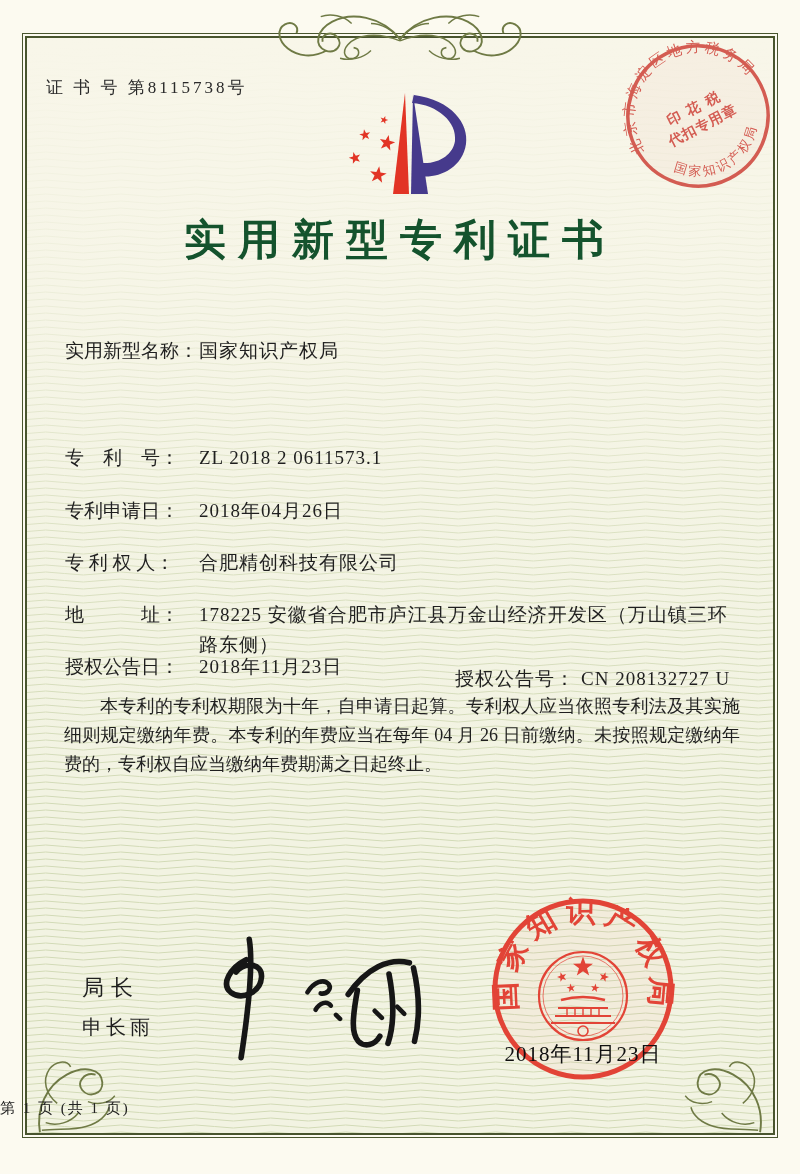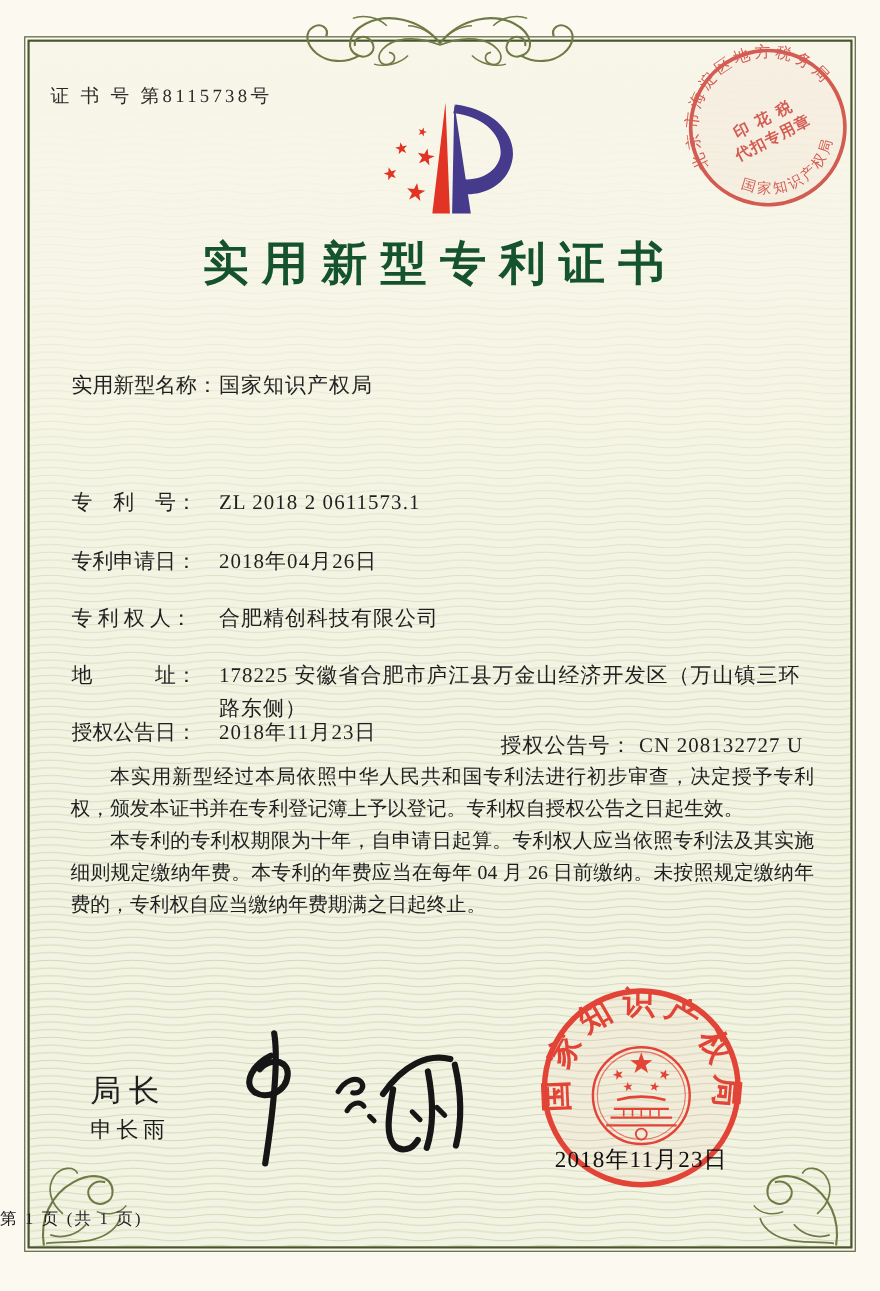--- a/index.html
+++ b/index.html
@@ -20,21 +20,21 @@
   .title{position:absolute;left:0;right:0;top:212px;text-align:center;font-size:42px;font-weight:bold;
     letter-spacing:12px;color:#14532d;}
   .frow{position:absolute;left:65px;right:58px;font-size:19px;display:flex;align-items:flex-start;line-height:30px;}
   .lbl{flex:0 0 134px;white-space:nowrap;}
   .val{flex:1;letter-spacing:1px;}
   .pair2{position:absolute;left:390px;top:0;white-space:nowrap;margin-top:12px;}
   .pair2 .lbl2{letter-spacing:1px;}
   .pair2 .val2{letter-spacing:1px;margin-left:6px;}
   .bodytext{position:absolute;left:64px;width:676px;top:692px;font-size:18px;line-height:29px;text-align:justify;}
   .bodytext p{margin:0;text-indent:2em;}
-  .signer-title{position:absolute;left:82px;top:973px;font-size:28px;letter-spacing:7px;}
+  .signer-title{position:absolute;left:82px;top:973px;font-size:22px;letter-spacing:7px;}
   .signer-name{position:absolute;left:82px;top:1014px;font-size:20px;letter-spacing:4px;}
   .signature{position:absolute;left:185px;top:930px;width:255px;height:135px;}
   .seal{position:absolute;left:487px;top:893px;width:192px;height:192px;opacity:.95;}
   .seal-date{position:absolute;left:488px;top:1040px;width:190px;text-align:center;font-size:21px;
     letter-spacing:1px;color:#101010;z-index:3;}
   .footer{position:absolute;left:0;right:0;top:1099px;text-align:left;font-size:15px;letter-spacing:2px;color:#222;}
   .orn-top{position:absolute;left:250px;top:8px;width:300px;height:58px;}
   .orn-bl{position:absolute;left:26px;top:1042px;width:120px;height:96px;}
   .orn-br{position:absolute;left:654px;top:1042px;width:120px;height:96px;transform:scaleX(-1);}
   svg text{font-family:"Liberation Serif","DejaVu Serif",serif;}
@@ -147,21 +147,20 @@
     </div>
     <div class="frow" style="top:652px">
       <span class="lbl">授权公告日：</span>
       <span class="val">2018年11月23日</span>
       <span class="pair2">
         <span class="lbl2">授权公告号：</span><span class="val2">CN 208132727 U</span>
       </span>
     </div>
 
     <div class="bodytext">
-      <p>本实用新型经过本局依照中华人民共和国专利法进行初步审查，决定授予专利权，颁发本证书并在专利登记簿上予以登记。专利权自授权公告之日起生效。</p>
       <p>本专利的专利权期限为十年，自申请日起算。专利权人应当依照专利法及其实施细则规定缴纳年费。本专利的年费应当在每年 04 月 26 日前缴纳。未按照规定缴纳年费的，专利权自应当缴纳年费期满之日起终止。</p>
     </div>
 
     <div class="signer-title">局长</div>
     <div class="signer-name">申长雨</div>
 
     <svg class="signature" viewBox="0 0 250 130" xmlns="http://www.w3.org/2000/svg">
       <g fill="none" stroke="#161616" stroke-width="5.5" stroke-linecap="round" stroke-linejoin="round">
         <path d="M60,28 C44,36 35,52 45,60 C56,68 74,60 75,45 C76,31 58,30 50,40"></path>
         <path d="M63,8 C67,32 63,72 55,124"></path>

